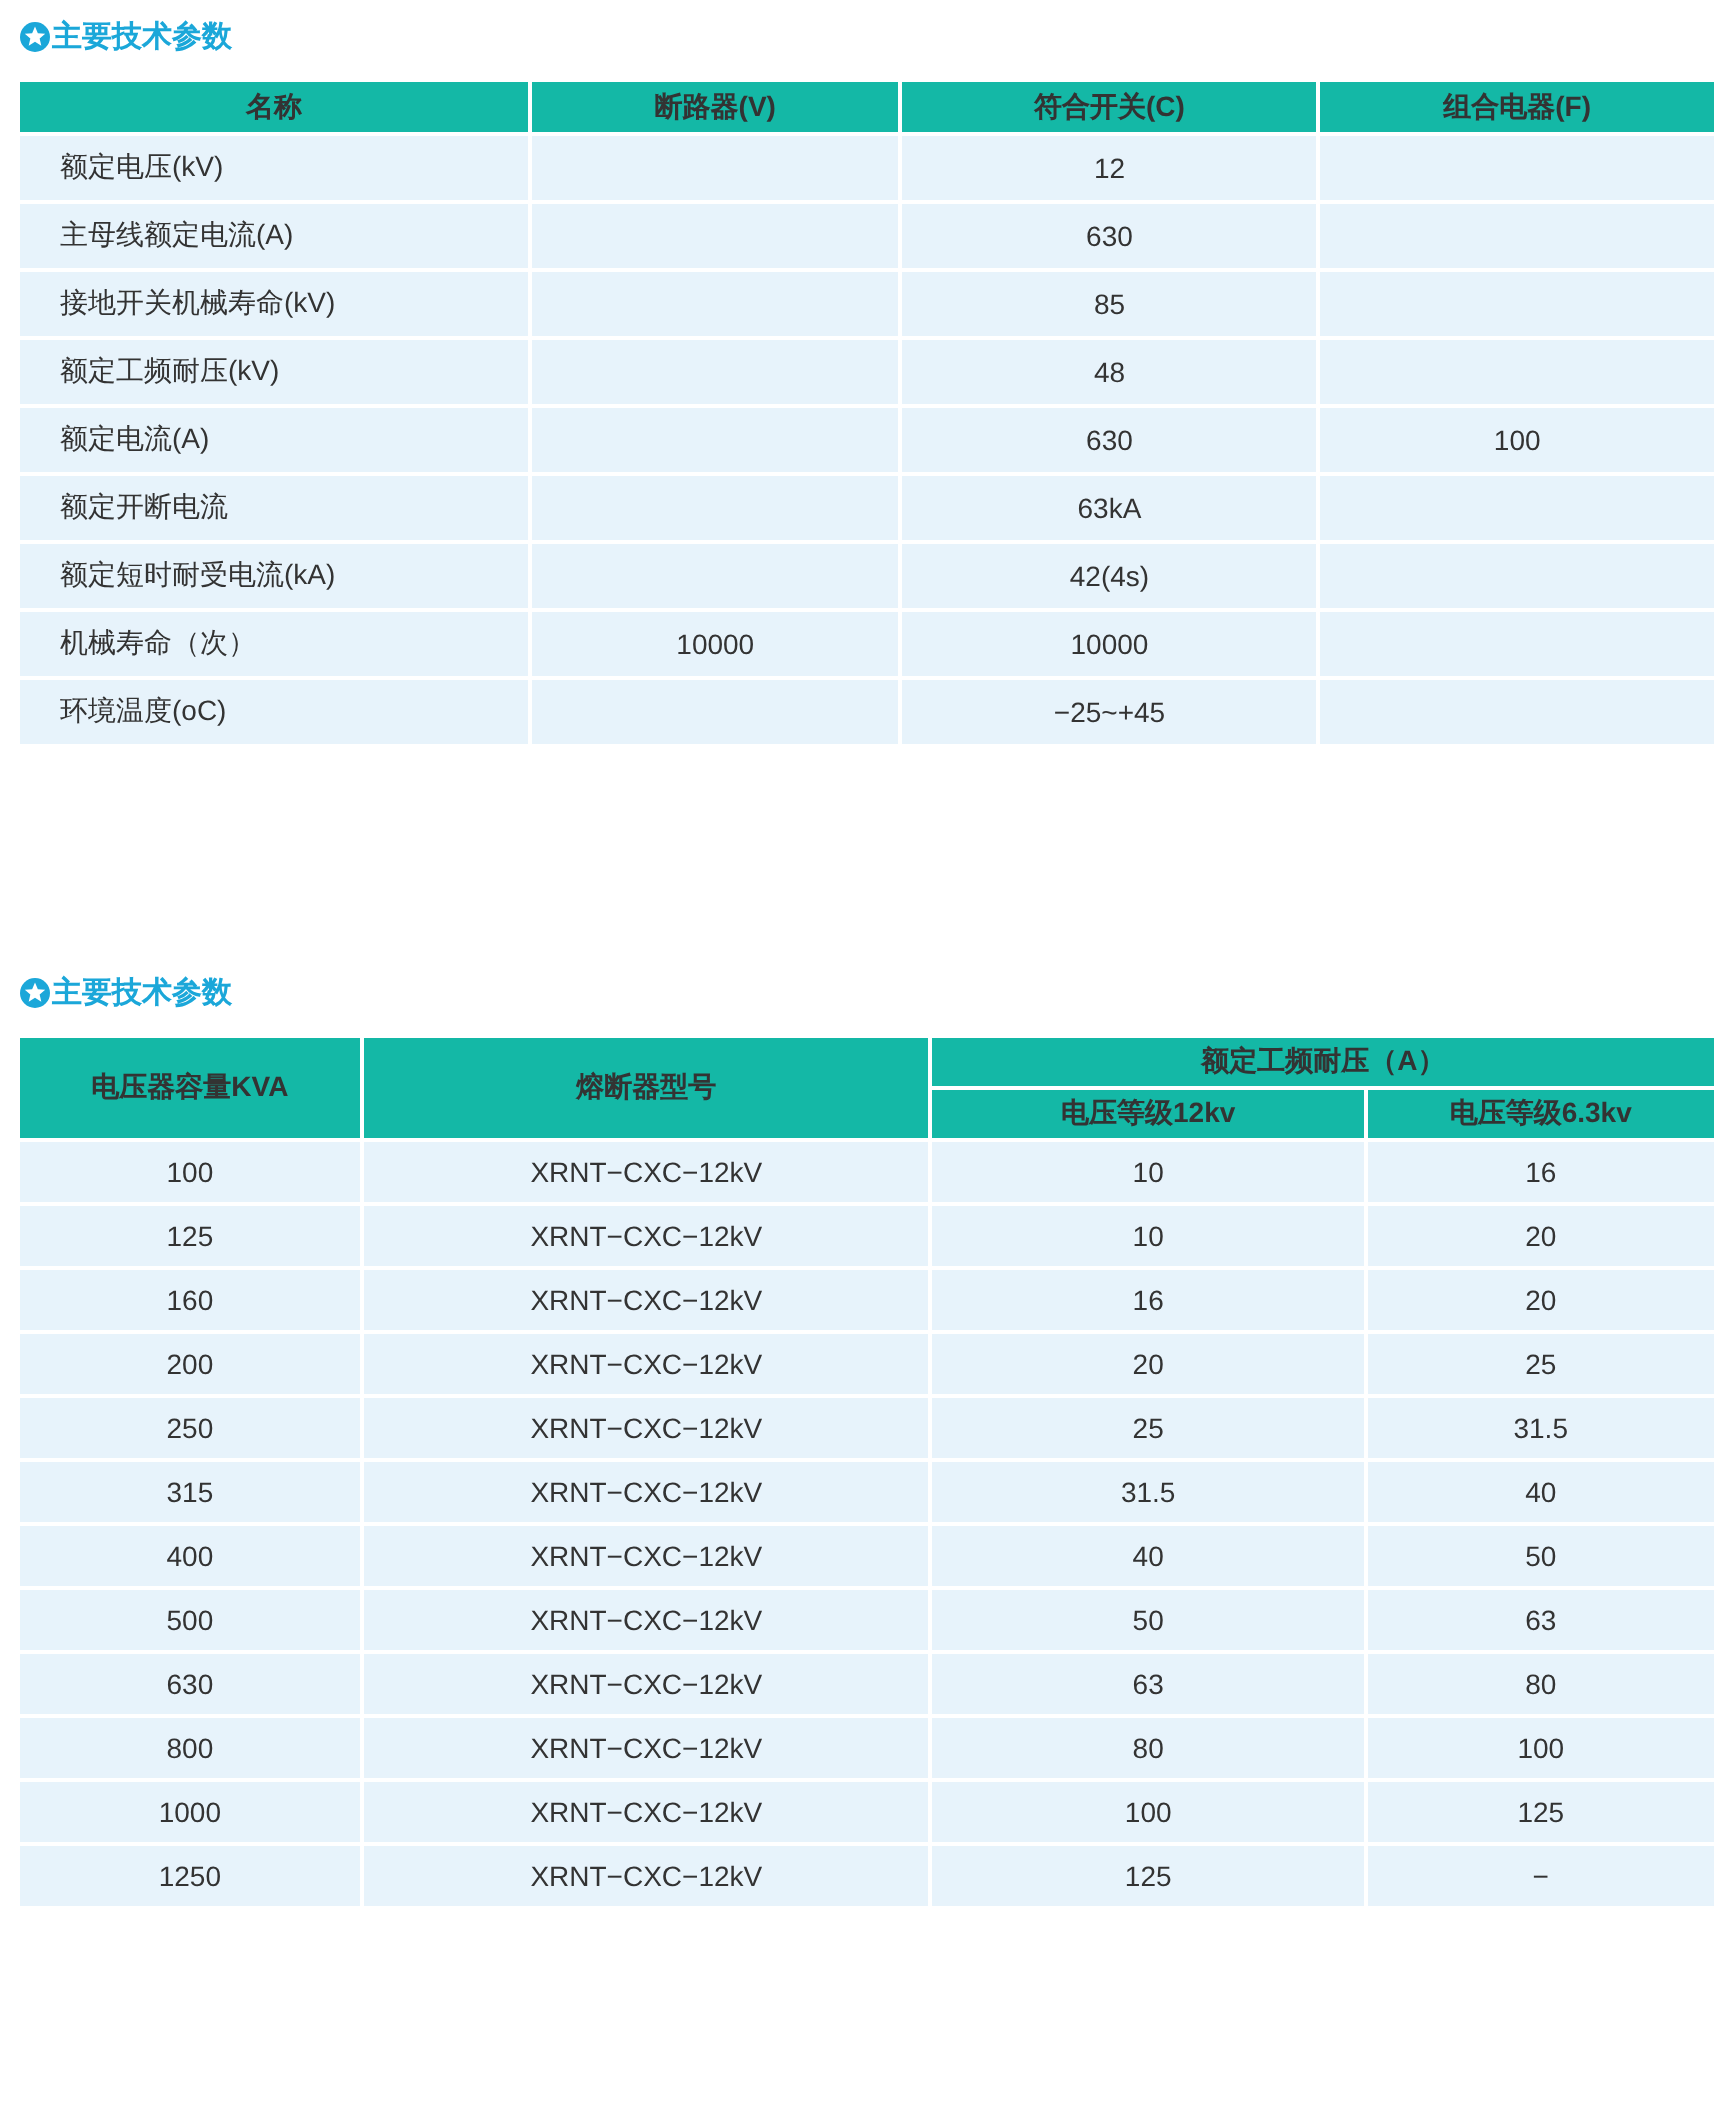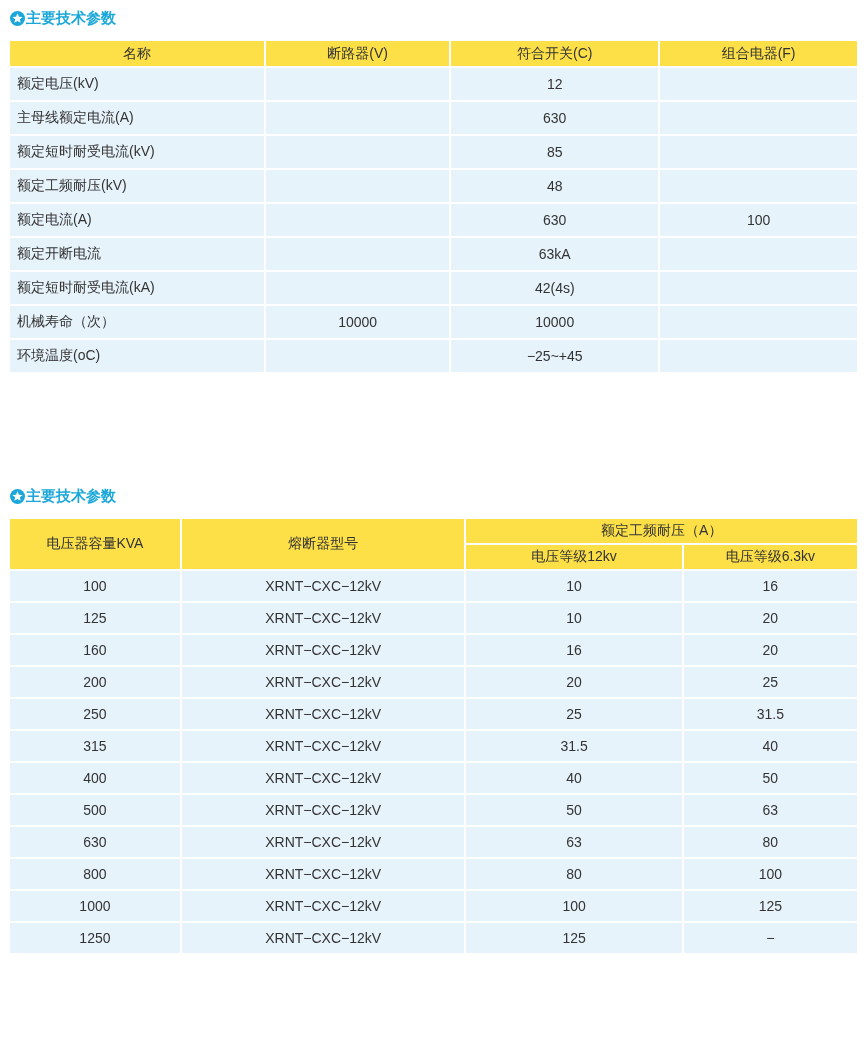--- a/index.html
+++ b/index.html
@@ -26,42 +26,42 @@
 
   .spacer-between-sections { height: 110px; }
 
   table {
     width: 100%;
     border-collapse: separate;
     border-spacing: 2px;
     table-layout: fixed;
   }
   th {
-    background: #fde047;
-    font-weight: normal;
+    background: #14b8a6;
+    font-weight: bold;
     font-size: 14px;
     color: #333333;
     text-align: center;
     height: 25px;
     padding: 0 4px;
   }
   td {
     background: #e7f3fb;
     font-size: 14px;
     color: #333333;
     text-align: center;
     height: 32px;
     padding: 0 4px;
     overflow: hidden;
     white-space: nowrap;
   }
   #table1 td { height: 32px; }
   #table1 td:first-child {
     text-align: left;
-    padding-left: 7px;
+    padding-left: 20px;
   }
   #table2 th { height: 24px; }
   #table2 td { height: 30px; }
 </style>
 </head>
 <body>
 
 <div class="page">
 
   <div class="section-heading">
@@ -94,21 +94,21 @@
           <td>12</td>
           <td></td>
         </tr>
         <tr>
           <td>主母线额定电流(A)</td>
           <td></td>
           <td>630</td>
           <td></td>
         </tr>
         <tr>
-          <td>额定短时耐受电流(kV)</td>
+          <td>接地开关机械寿命(kV)</td>
           <td></td>
           <td>85</td>
           <td></td>
         </tr>
         <tr>
           <td>额定工频耐压(kV)</td>
           <td></td>
           <td>48</td>
           <td></td>
         </tr>

